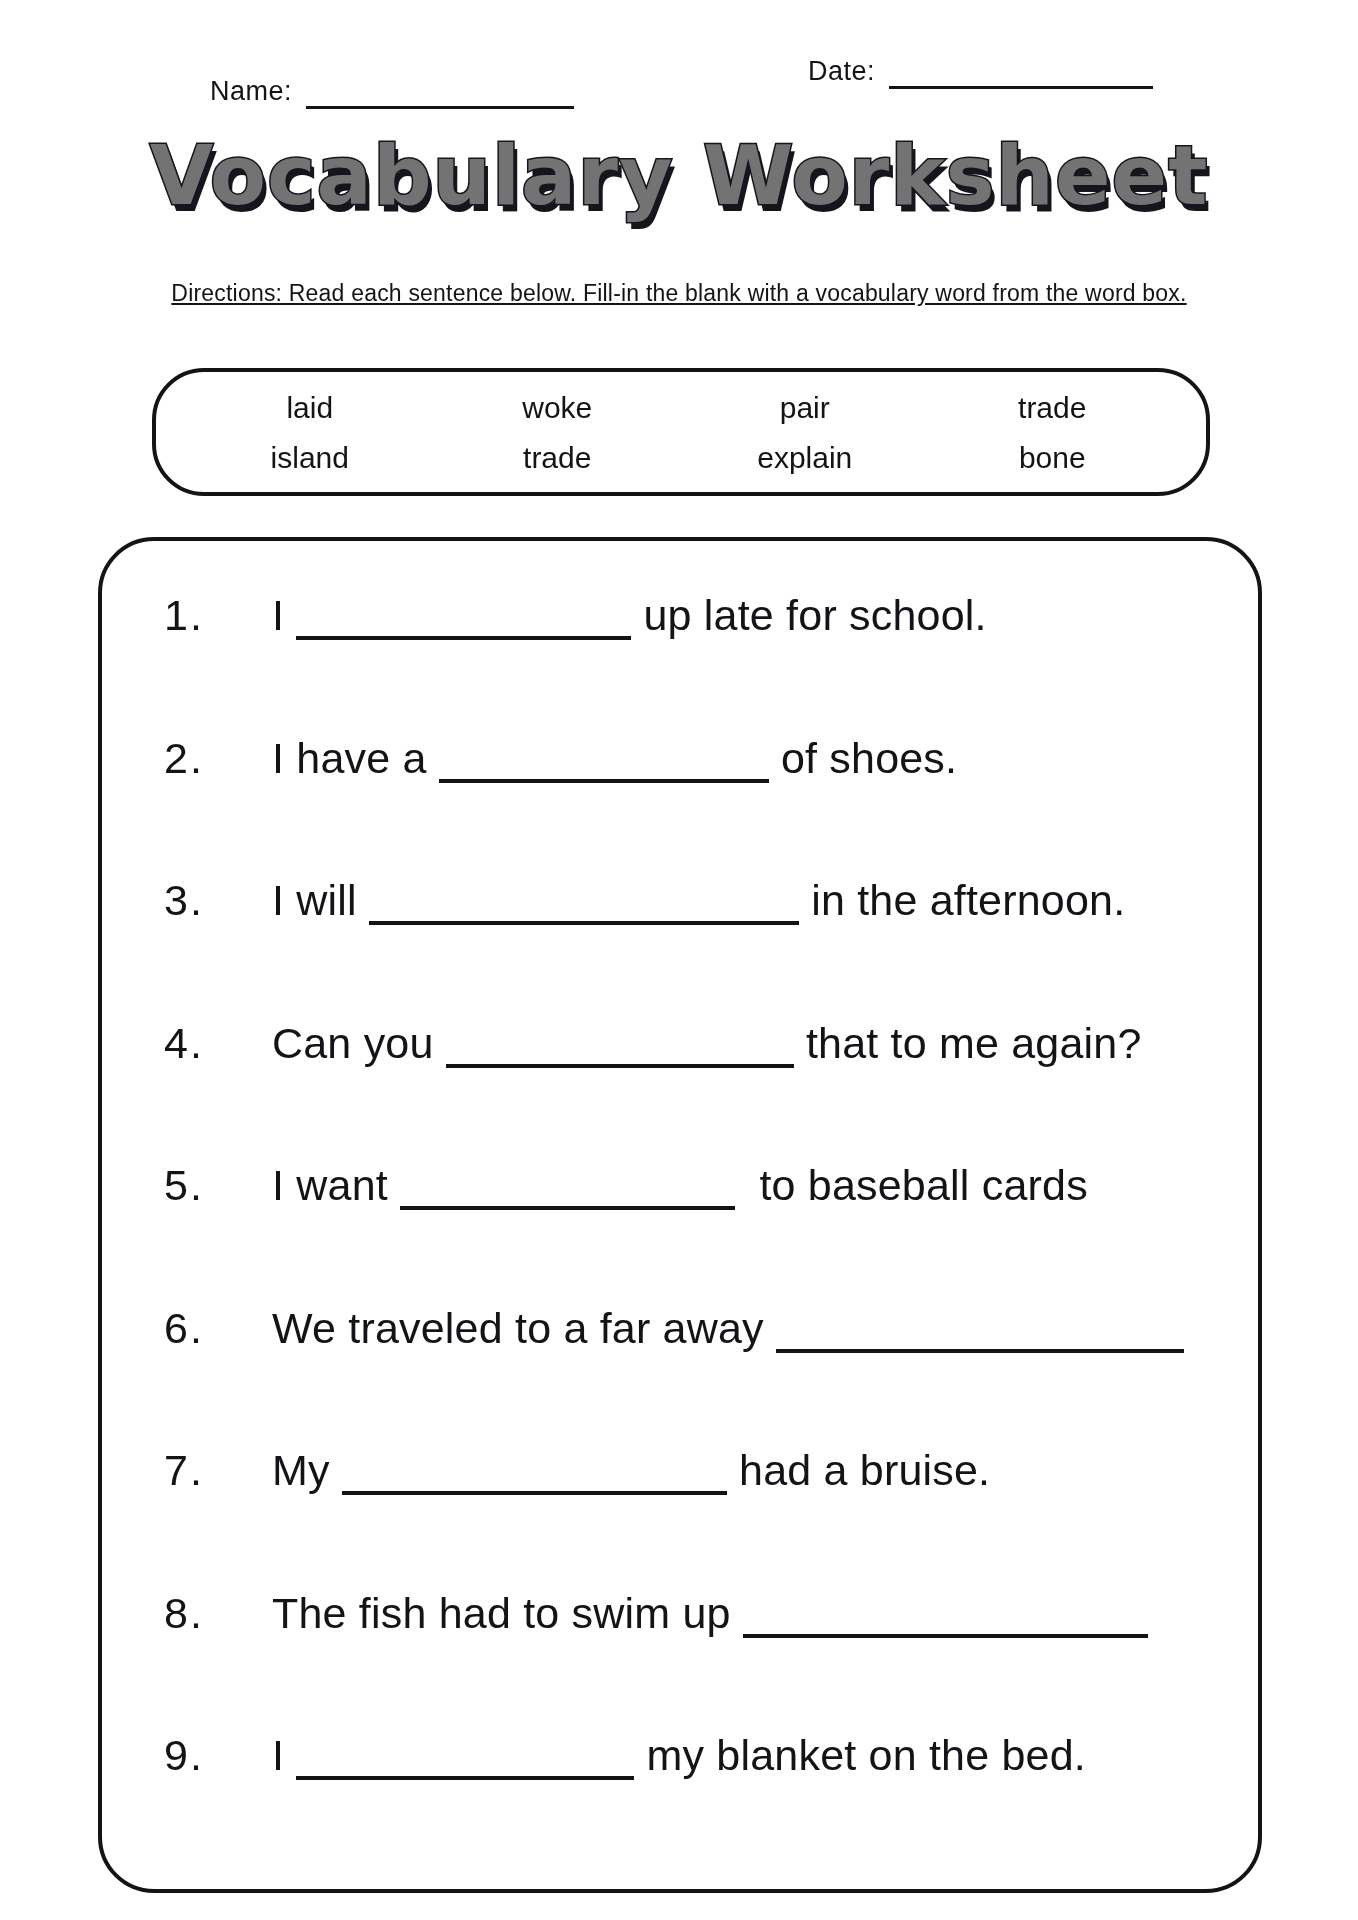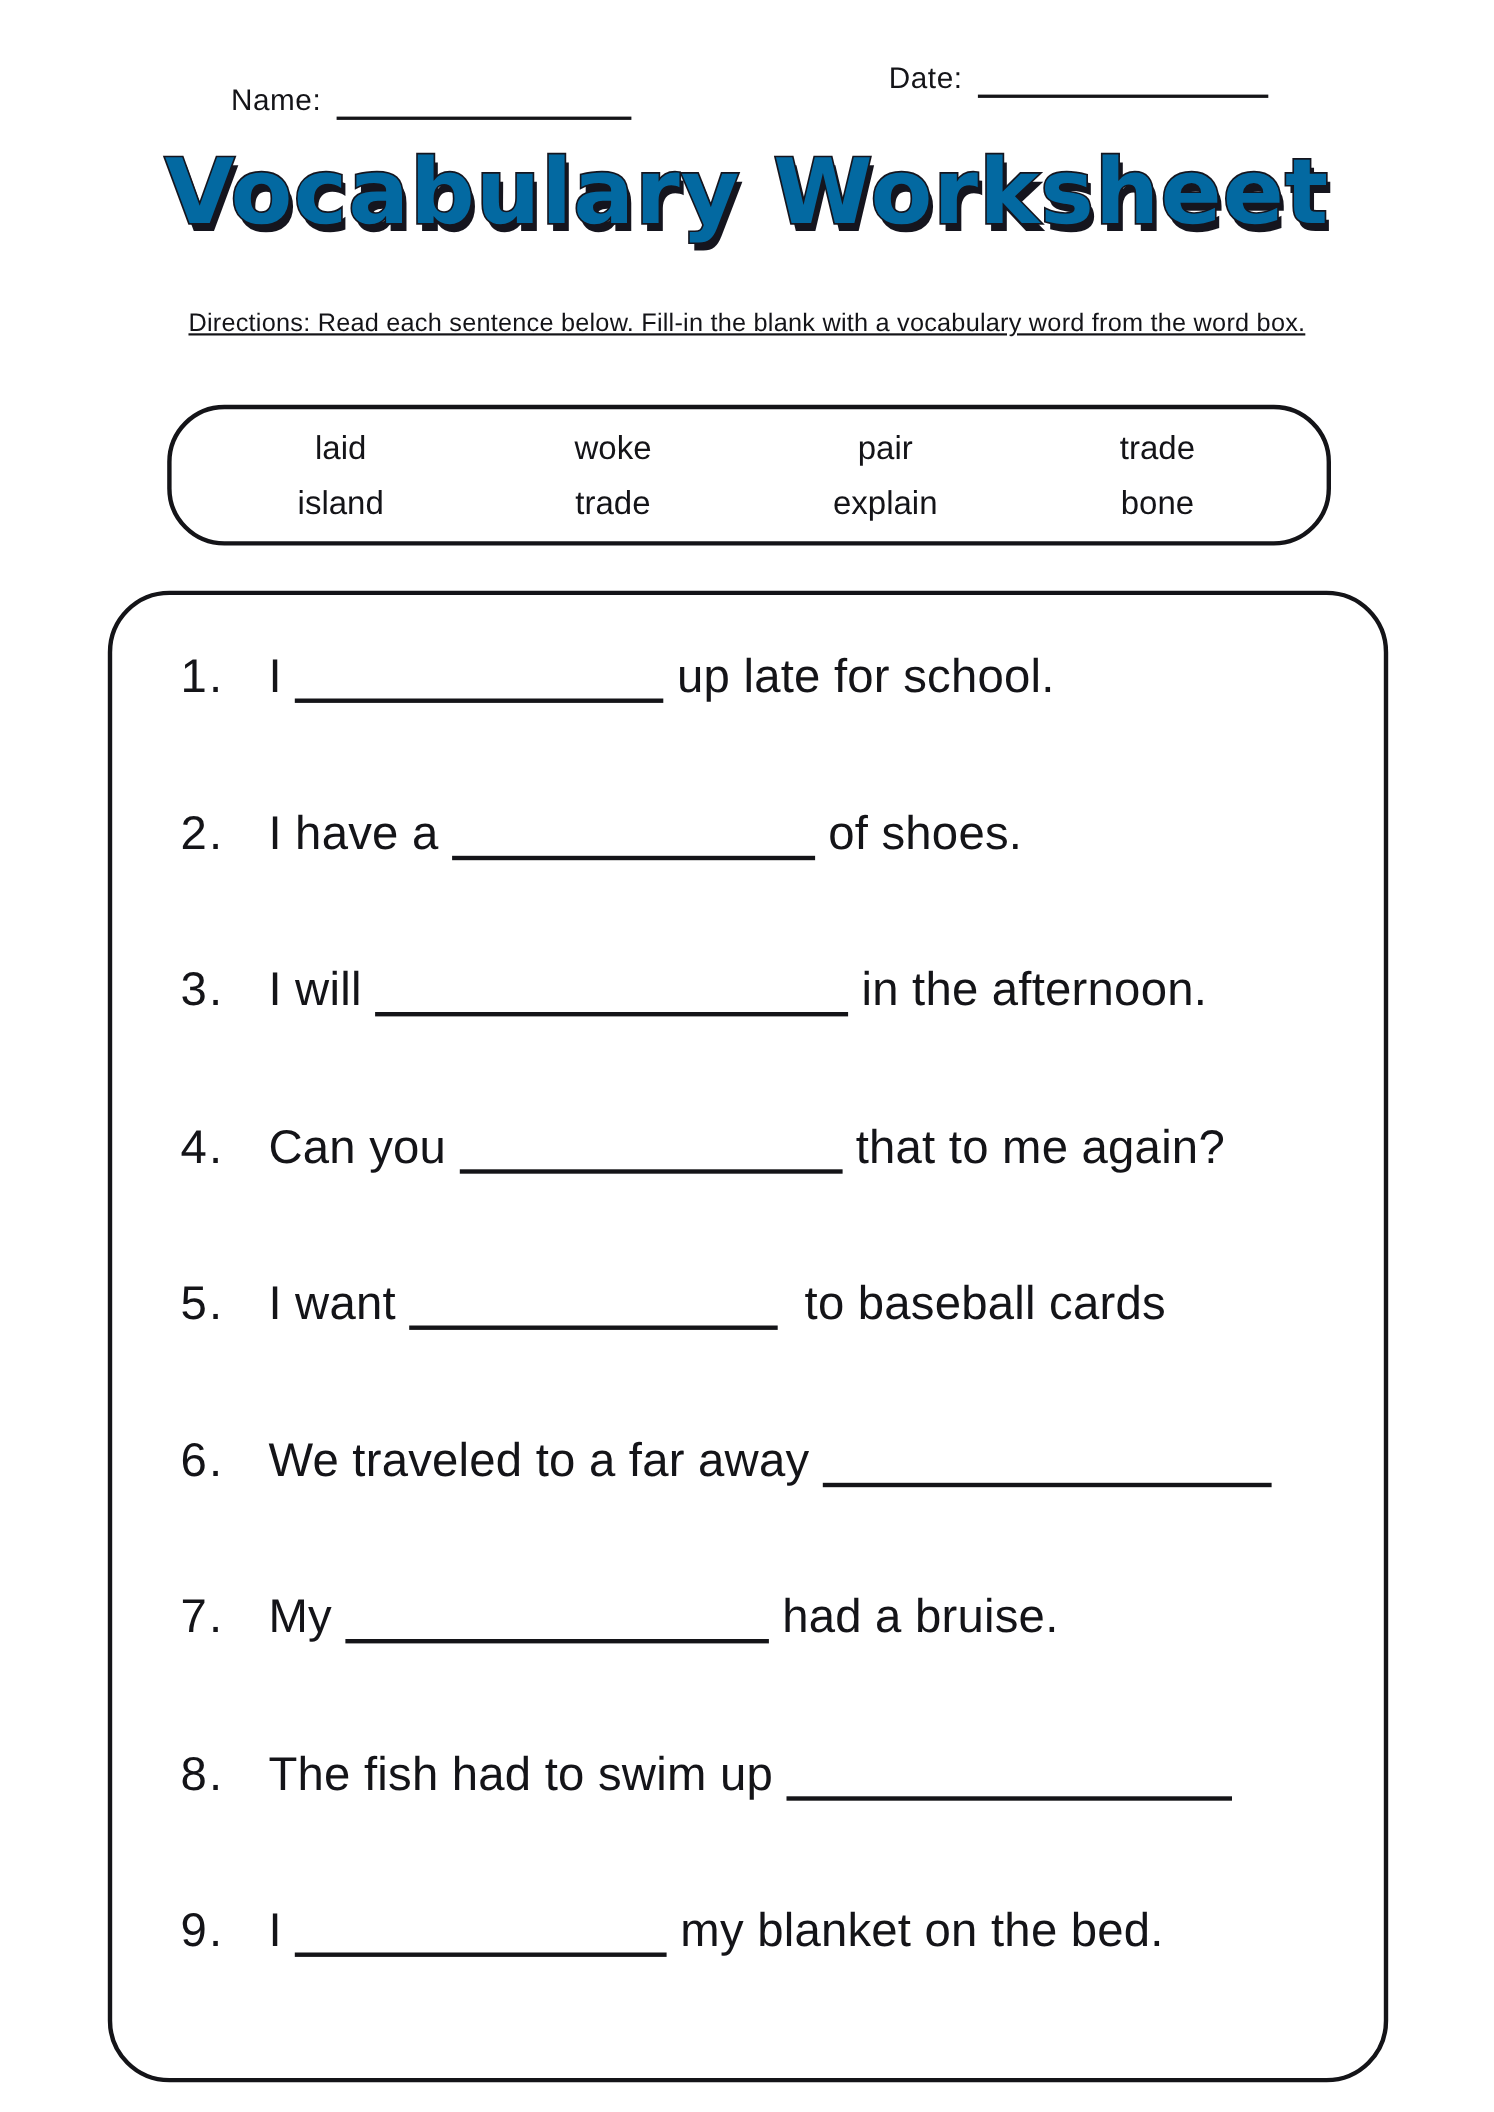--- a/index.html
+++ b/index.html
@@ -39,21 +39,21 @@
   .title {
     position: absolute;
     top: 128px;
     left: 0;
     width: 100%;
     text-align: center;
     font-family: "DejaVu Sans", sans-serif;
     font-weight: bold;
     font-size: 82px;
     letter-spacing: 1px;
-    color: #0369a1;
+    color: #737373;
     -webkit-text-stroke: 3px #15151e;
     paint-order: stroke fill;
     text-shadow: 4px 7px 0 #15151e;
     white-space: nowrap;
   }
 
   
   .directions {
     position: absolute;
     top: 280px;
@@ -99,21 +99,21 @@
     display: flex;
     align-items: baseline;
     height: 142.5px;
     font-size: 43px;
     white-space: nowrap;
   }
   .q-num {
     flex: 0 0 80px;
     letter-spacing: 2px;
   }
-  .q-text { letter-spacing: 0.2px; }
+  .q-text { letter-spacing: 0.2px; margin-left: 28px; }
   .blank {
     display: inline-block;
     border-bottom: 4px solid #141418;
     transform: translateY(10px);
   }
 </style>
 </head>
 <body>
 
 <div class="page">

